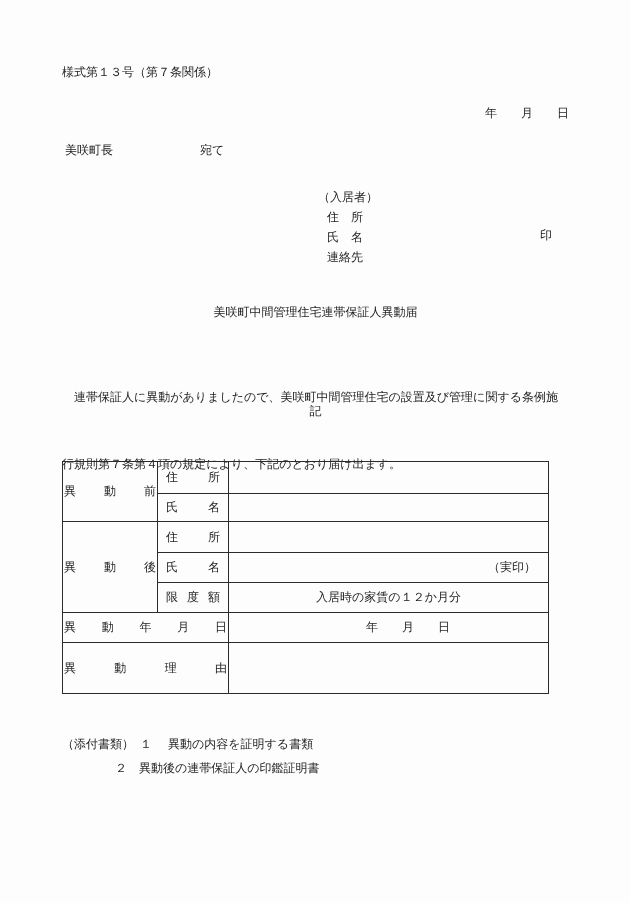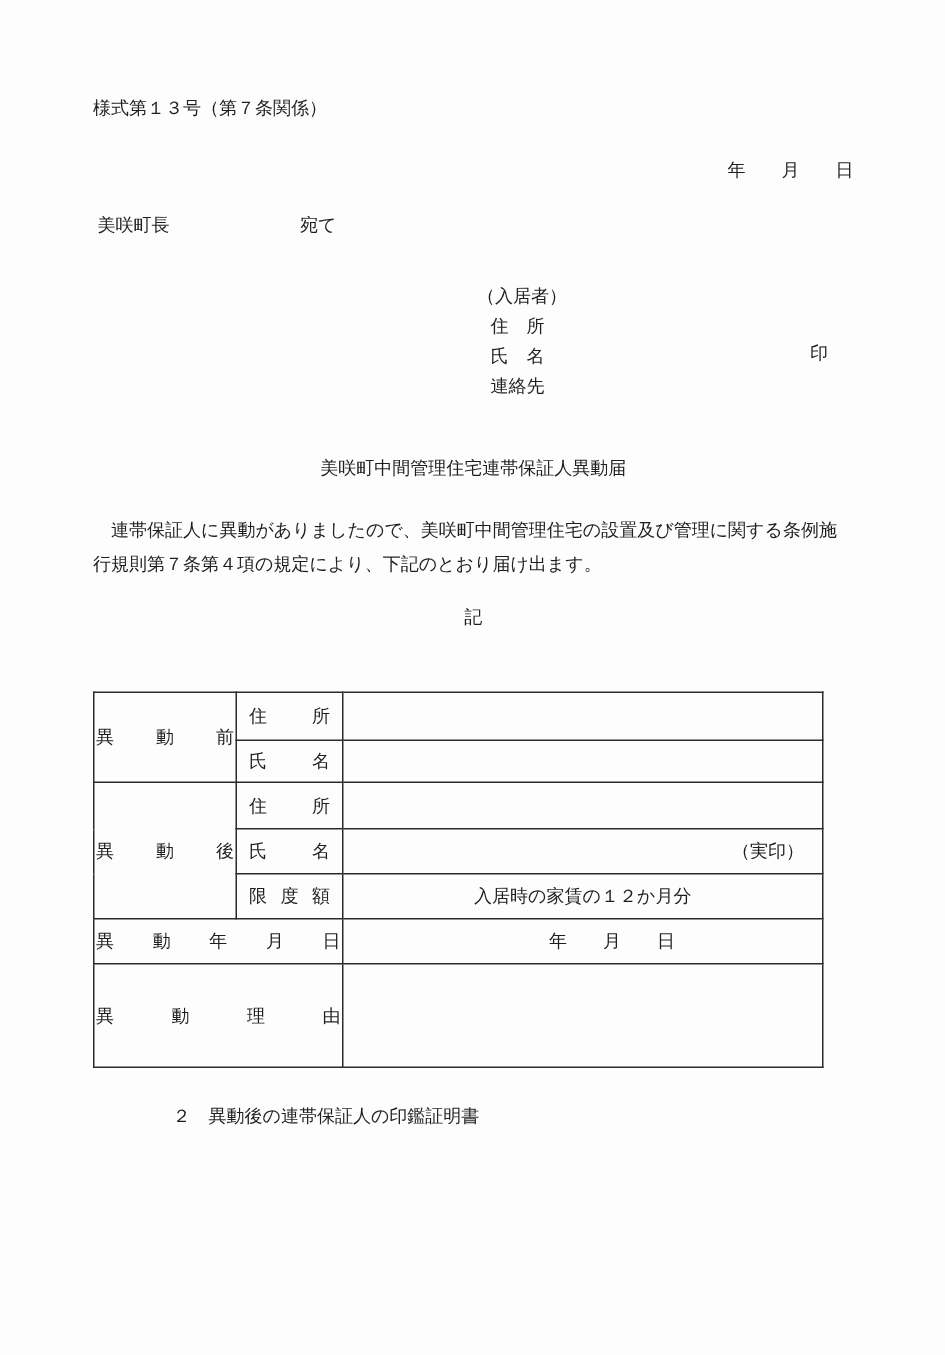--- a/index.html
+++ b/index.html
@@ -19,21 +19,21 @@
   #addressee   { left: 65px; top: 142px; text-align: center; }
   #addressee .suffix { margin-left: 87px; }
 
   #resident-block { left: 318px; top: 187px; line-height: 20px; }
   #resident-block .line { height: 20px; }
   #resident-block .indent { margin-left: 9px; }
   #seal { left: 540px; top: 227px; }
 
   #doc-title   { left: 62px; right: 61px; top: 304px; text-align: center; }
   #body-text   { left: 62px; top: 342px; width: 506px; }
-  #body-text .bline { height: 23px; line-height: 23px; white-space: nowrap; }
+  #body-text .bline { height: 23px; line-height: 23px; white-space: nowrap; margin-top: 44px; }
   #record-marker { left: 62px; right: 61px; top: 403px; text-align: center; }
 
   #main-table { left: 62px; top: 461px; }
   table {
     border-collapse: collapse;
     table-layout: fixed;
     width: 486px;
   }
   td {
     border: 1px solid #2b2b2b;
@@ -115,25 +115,28 @@
       <td class="value seal-cell">（実印）</td>
     </tr>
     <tr style="height:30px">
       <td class="sub-label">限度額</td>
       <td class="value">入居時の家賃の１２か月分</td>
     </tr>
     <tr style="height:30px">
       <td class="group-label" colspan="2">異動年月日</td>
       <td class="value date-cell">年　　月　　日</td>
     </tr>
-    <tr style="height:69px">
+    <tr style="height:51px">
       <td class="group-label" colspan="2">異動理由</td>
       <td class="value"></td>
     </tr>
   </tbody>
     </table>
 </div>
 
 <div class="abs" id="attachments">
+  <div class="att-line">
+    <span>（添付書類）</span><span class="att-num">１</span><span class="att-text">異動の内容を証明する書類</span>
+  </div>
   <div class="att-line att-line2">
     <span class="att-num2">２</span><span class="att-text att-text2">異動後の連帯保証人の印鑑証明書</span>
   </div>
 </div>
 
 </body></html>

